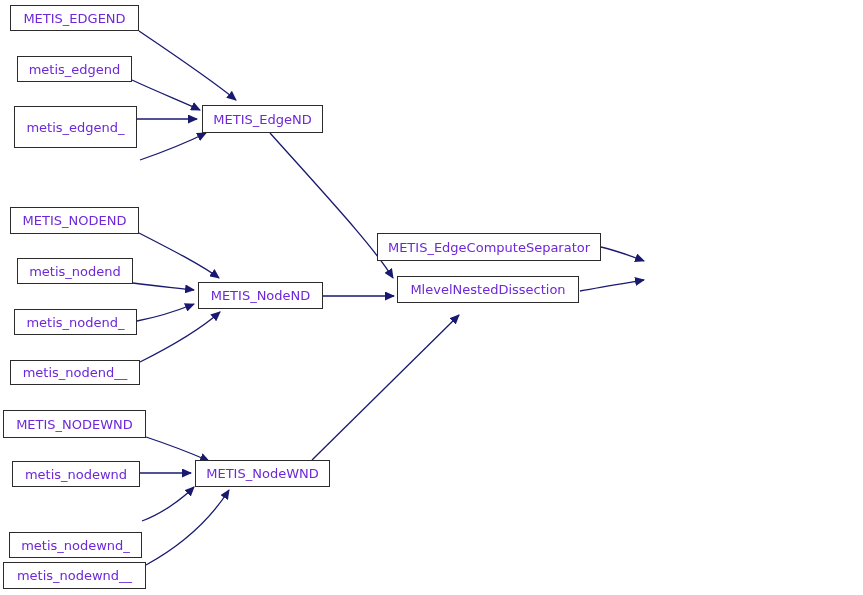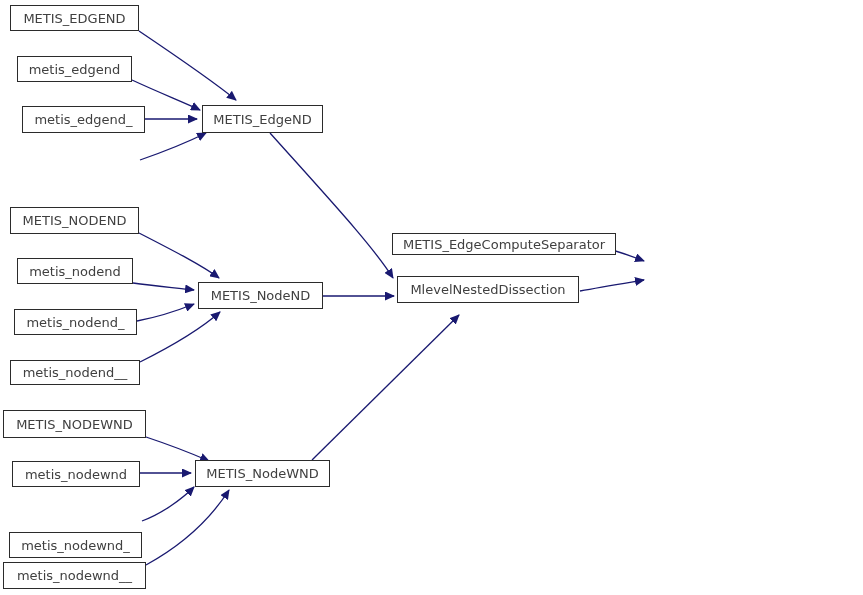--- a/index.html
+++ b/index.html
@@ -13,21 +13,21 @@
   .edges{position:absolute;left:0;top:0;width:863px;height:595px;}
   .node{
     position:absolute;
     box-sizing:border-box;
     background:#ffffff;
     border:1.5px solid #2b2b2b;
     display:flex;
     align-items:center;
     justify-content:center;
     font-size:13px;
-    color:#404040;
+    color:#6d28d9;
     white-space:nowrap;
     cursor:pointer;
   }
   .node.focus{
     background:#bfbfbf;
     border-color:#1a1a1a;
     cursor:default;
   }
 </style>
 </head>
@@ -63,21 +63,21 @@
     <path d="M601,247 C618,251 631,256 644,261" marker-end="url(#arrow)"></path>
     <path d="M580,291 C601,287 626,283 644,280" marker-end="url(#arrow)"></path>
   </svg>
 
   <div class="node" style="left:10px;top:5px;width:129px;height:26px">
     <span>METIS_EDGEND</span>
   </div>
   <div class="node" style="left:17px;top:56px;width:115px;height:26px">
     <span>metis_edgend</span>
   </div>
-  <div class="node" style="left:22px;top:106px;width:123px;height:27px">
+  <div class="node" style="left:14px;top:106px;width:123px;height:42px">
     <span>metis_edgend_</span>
   </div>
   <div class="node" style="left:202px;top:105px;width:121px;height:28px">
     <span>METIS_EdgeND</span>
   </div>
 
   <div class="node" style="left:10px;top:207px;width:129px;height:27px">
     <span>METIS_NODEND</span>
   </div>
   <div class="node" style="left:17px;top:258px;width:116px;height:26px">
@@ -102,20 +102,20 @@
   <div class="node" style="left:9px;top:532px;width:133px;height:26px">
     <span>metis_nodewnd_</span>
   </div>
   <div class="node" style="left:3px;top:562px;width:143px;height:27px">
     <span>metis_nodewnd__</span>
   </div>
   <div class="node" style="left:195px;top:460px;width:135px;height:27px">
     <span>METIS_NodeWND</span>
   </div>
 
-  <div class="node" style="left:392px;top:233px;width:224px;height:22px">
+  <div class="node" style="left:377px;top:233px;width:224px;height:28px">
     <span>METIS_EdgeComputeSeparator</span>
   </div>
   <div class="node" style="left:397px;top:276px;width:182px;height:27px">
     <span>MlevelNestedDissection</span>
   </div>
 
 </div>
 
 </body></html>

